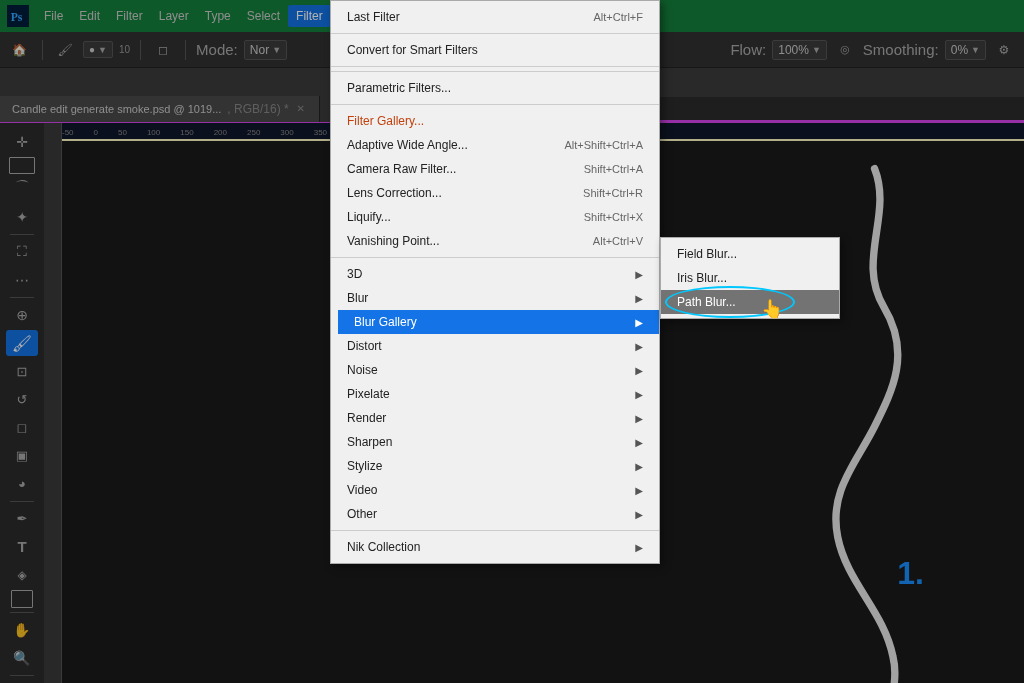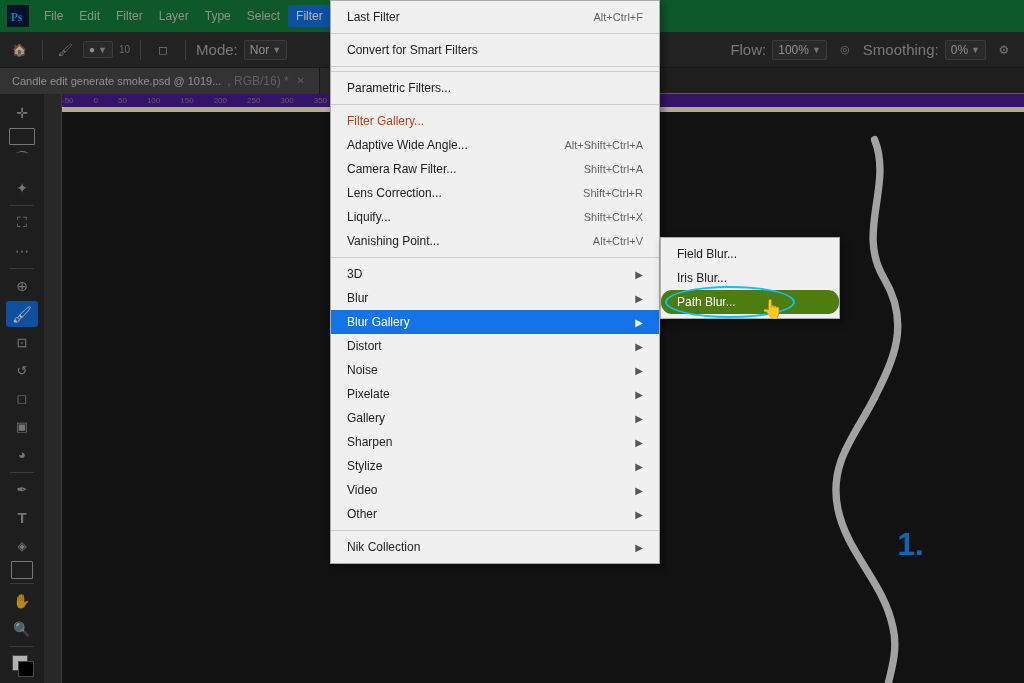--- a/index.html
+++ b/index.html
@@ -83,21 +83,22 @@
     }
 
     
     #tabs-bar {
       height: 26px;
       background: #2b2b2b;
       display: flex;
       align-items: center;
       position: relative;
       z-index: 98;
-      border-bottom: 1px solid #d946ef;
+      border-bottom: 3px solid #d946ef;
+      margin-top: 29px;
     }
     .tab {
       height: 26px;
       padding: 0 12px;
       display: flex;
       align-items: center;
       gap: 6px;
       font-size: 11px;
       color: #aaa;
       background: #3c3c3c;
@@ -151,22 +152,22 @@
 
     
     #canvas-area {
       flex: 1;
       background: #404040;
       position: relative;
       overflow: hidden;
     }
     #ruler-top {
       height: 18px;
-      background: #4c1d95;
-      border-bottom: 5px solid #fef9c3;
+      background: #0f172a;
+      border-bottom: 2px solid #fef9c3;
       display: flex;
       align-items: flex-end;
       padding-bottom: 2px;
       padding-left: 18px;
       position: absolute;
       top: 0; left: 0; right: 0;
       z-index: 5;
     }
     #ruler-left {
       width: 18px;
@@ -234,21 +235,21 @@
     .dropdown-item {
       padding: 5px 16px;
       font-size: 12px;
       color: #222;
       display: flex;
       justify-content: space-between;
       align-items: center;
       cursor: pointer;
       white-space: nowrap;
     }
-    .dropdown-item.highlighted { background: #1473e6; color: white; }
+    .dropdown-item.highlighted { background: #1473e6; color: white; margin-left: 7px; }
     .dropdown-item.disabled { color: #c2410c; cursor: default; }
     .dropdown-separator {
       height: 1px;
       background: #ccc;
       margin: 4px 0;
     }
     .dropdown-shortcut {
       margin-left: 20px;
       font-size: 11px;
       color: #666;
@@ -272,24 +273,23 @@
       padding: 4px 0;
     }
     .submenu-item {
       padding: 5px 16px;
       font-size: 12px;
       color: #222;
       cursor: pointer;
       white-space: nowrap;
     }
     .submenu-item.highlighted-path {
-      background: #4d7c0f;
+      background: #737373;
       color: white;
       position: relative;
-      border-radius: 11px;
     }
     .path-blur-circle {
       position: absolute;
       left: 4px;
       top: 50%;
       transform: translateY(-50%);
       width: 130px;
       height: 32px;
       border: 2.5px solid #00c8ff;
       border-radius: 50%;
@@ -501,21 +501,21 @@
   </div>
   <div class="dropdown-item">
     <span>Noise</span>
     <span class="dropdown-arrow">▶</span>
   </div>
   <div class="dropdown-item">
     <span>Pixelate</span>
     <span class="dropdown-arrow">▶</span>
   </div>
   <div class="dropdown-item">
-    <span>Gallery</span>
+    <span>Render</span>
     <span class="dropdown-arrow">▶</span>
   </div>
   <div class="dropdown-item">
     <span>Sharpen</span>
     <span class="dropdown-arrow">▶</span>
   </div>
   <div class="dropdown-item">
     <span>Stylize</span>
     <span class="dropdown-arrow">▶</span>
   </div>

